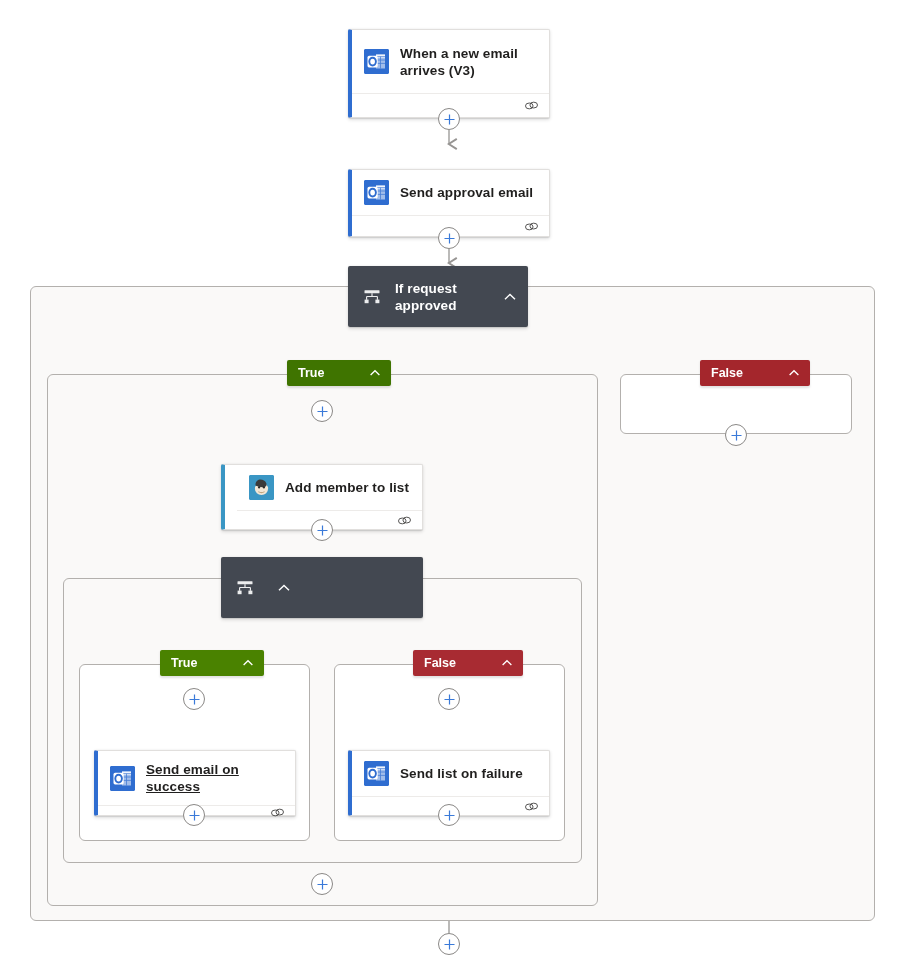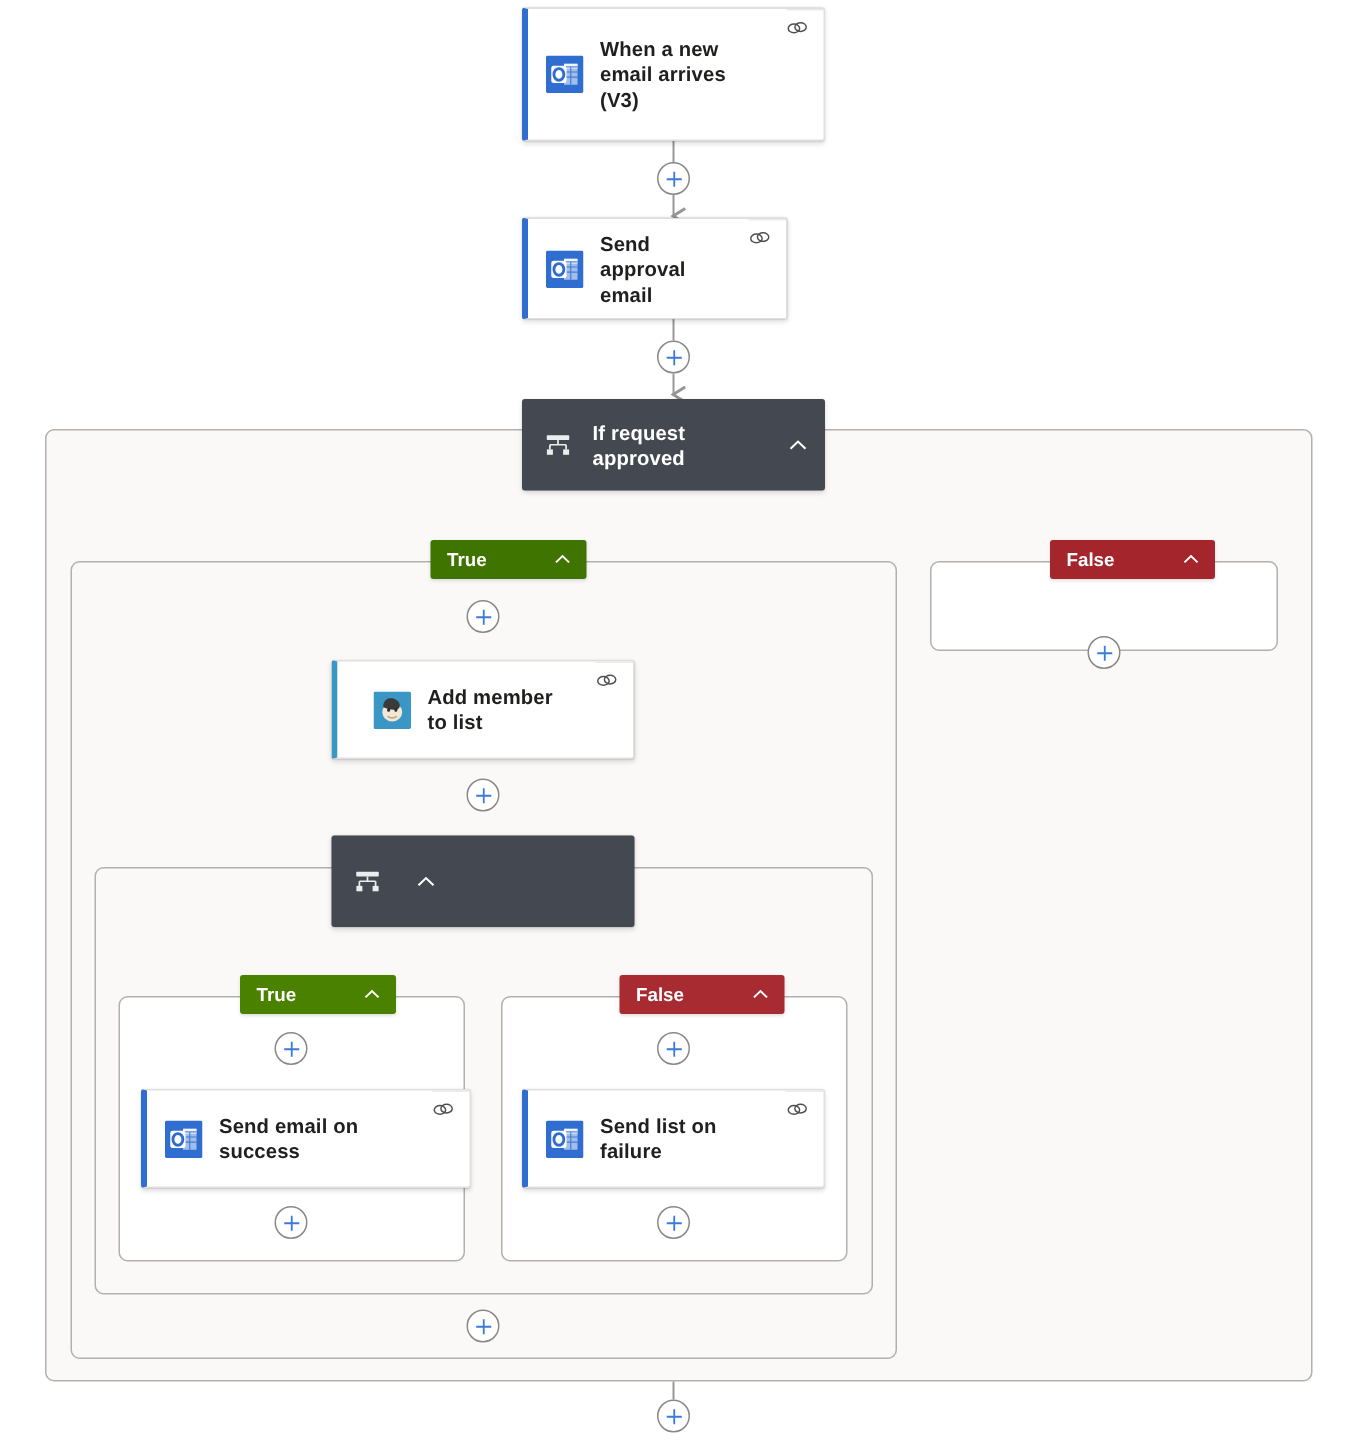--- a/index.html
+++ b/index.html
@@ -18,22 +18,23 @@
   #wires { position:absolute; left:0; top:0; width:900px; height:960px; pointer-events:none; }
 
   
   .card {
     position:absolute;
     background:#ffffff;
     border:1px solid #e1dfdd;
     border-left-width:4px;
     border-left-style:solid;
     box-shadow:0 1.6px 3.6px rgba(0,0,0,.13), 0 0.3px 0.9px rgba(0,0,0,.10);
-    display:flex; flex-direction:row;
+    display:flex; flex-direction:column;
     border-radius:2px;
+    margin-top:24px;
   }
   .card-main { display:flex; align-items:center; flex:1 1 auto; padding:10px 12px 10px 12px; }
   .card-title {
     font-size:13.5px; font-weight:600; line-height:17px;
     color:#201f1e; letter-spacing:.1px;
   }
   .card-foot {
     height:24px; border-top:1px solid #edebe9;
     display:flex; align-items:center; justify-content:flex-end;
     padding-right:10px;
@@ -161,21 +162,21 @@
       </svg>
     </div>
   </div>
 
   <div class="plus" style="left:438px; top:108px;">
     <svg viewBox="0 0 14 14" width="13" height="13">
       <path d="M7 1.6v10.8M1.6 7h10.8" stroke="#3a7ad9" stroke-width="1.3"></path>
     </svg>
   </div>
 
-  <div class="card" style="left:348px; top:145px; width:177px; height:68px; border-left-color:#2f6dd0;">
+  <div class="card" style="left:348px; top:145px; width:202px; height:68px; border-left-color:#2f6dd0;">
     <div class="card-main">
       <svg class="app-ico" viewBox="0 0 25 25">
         <rect width="25" height="25" rx="1" fill="#2f6dd0"></rect>
         <rect x="12" y="5.5" width="9" height="14" fill="#fff" opacity=".55"></rect>
         <rect x="12" y="5.5" width="9" height="3.2" fill="#fff" opacity=".85"></rect>
         <path d="M12 7.6h9M12 11h9M12 14.4h9M16.5 7.6v11.9" stroke="#2f6dd0" stroke-width=".8" opacity=".8"></path>
         <rect x="3.5" y="6.8" width="10.2" height="11.6" rx="1.6" fill="#fff"></rect>
         <ellipse cx="8.6" cy="12.6" rx="3.3" ry="3.9" fill="none" stroke="#2f6dd0" stroke-width="1.9"></ellipse>
       </svg>
       <span class="card-title">Send approval email</span>
@@ -189,21 +190,21 @@
   </div>
 
   <div class="plus" style="left:438px; top:227px;">
     <svg viewBox="0 0 14 14" width="13" height="13">
       <path d="M7 1.6v10.8M1.6 7h10.8" stroke="#3a7ad9" stroke-width="1.3"></path>
     </svg>
   </div>
 
   <div class="scope" style="left:30px; top:286px; width:845px; height:635px;"></div>
 
-  <div class="cond" style="left:348px; top:266px; width:202px; height:61px;">
+  <div class="cond" style="left:348px; top:266px; width:180px; height:61px;">
     <svg class="cond-ico" viewBox="0 0 20 20">
       <rect x="2.5" y="3.2" width="15" height="3.1" rx=".5" fill="#ffffff" opacity=".9"></rect>
       <path d="M10 6.3v3.2M4.6 9.5h10.8M4.6 9.5v3.2M15.4 9.5v3.2" stroke="#ffffff" stroke-width="1.15" fill="none" opacity=".9"></path>
       <rect x="2.6" y="12.6" width="4" height="3.6" fill="#ffffff" opacity=".9"></rect>
       <rect x="13.4" y="12.6" width="4" height="3.6" fill="#ffffff" opacity=".9"></rect>
     </svg>
     <span class="cond-title">If request approved</span>
     <svg class="chev" viewBox="0 0 16 16">
       <path d="M3 10.2L8 5.4l5 4.8" fill="none" stroke="#ffffff" stroke-width="1.4"></path>
     </svg>
@@ -272,21 +273,21 @@
       <path d="M3 10.2L8 5.4l5 4.8" fill="none" stroke="#ffffff" stroke-width="1.5"></path>
     </svg>
   </div>
 
   <div class="plus" style="left:183px; top:688px;">
     <svg viewBox="0 0 14 14" width="13" height="13">
       <path d="M7 1.6v10.8M1.6 7h10.8" stroke="#3a7ad9" stroke-width="1.3"></path>
     </svg>
   </div>
 
-  <div class="card" style="left:94px; top:726px; width:220px; height:66px; border-left-color:#2f6dd0;">
+  <div class="card" style="left:94px; top:726px; width:202px; height:66px; border-left-color:#2f6dd0;text-decoration:underline;">
     <div class="card-main">
       <svg class="app-ico" viewBox="0 0 25 25">
         <rect width="25" height="25" rx="1" fill="#2f6dd0"></rect>
         <rect x="12" y="5.5" width="9" height="14" fill="#fff" opacity=".55"></rect>
         <rect x="12" y="5.5" width="9" height="3.2" fill="#fff" opacity=".85"></rect>
         <path d="M12 7.6h9M12 11h9M12 14.4h9M16.5 7.6v11.9" stroke="#2f6dd0" stroke-width=".8" opacity=".8"></path>
         <rect x="3.5" y="6.8" width="10.2" height="11.6" rx="1.6" fill="#fff"></rect>
         <ellipse cx="8.6" cy="12.6" rx="3.3" ry="3.9" fill="none" stroke="#2f6dd0" stroke-width="1.9"></ellipse>
       </svg>
       <span class="card-title">Send email on success</span>

